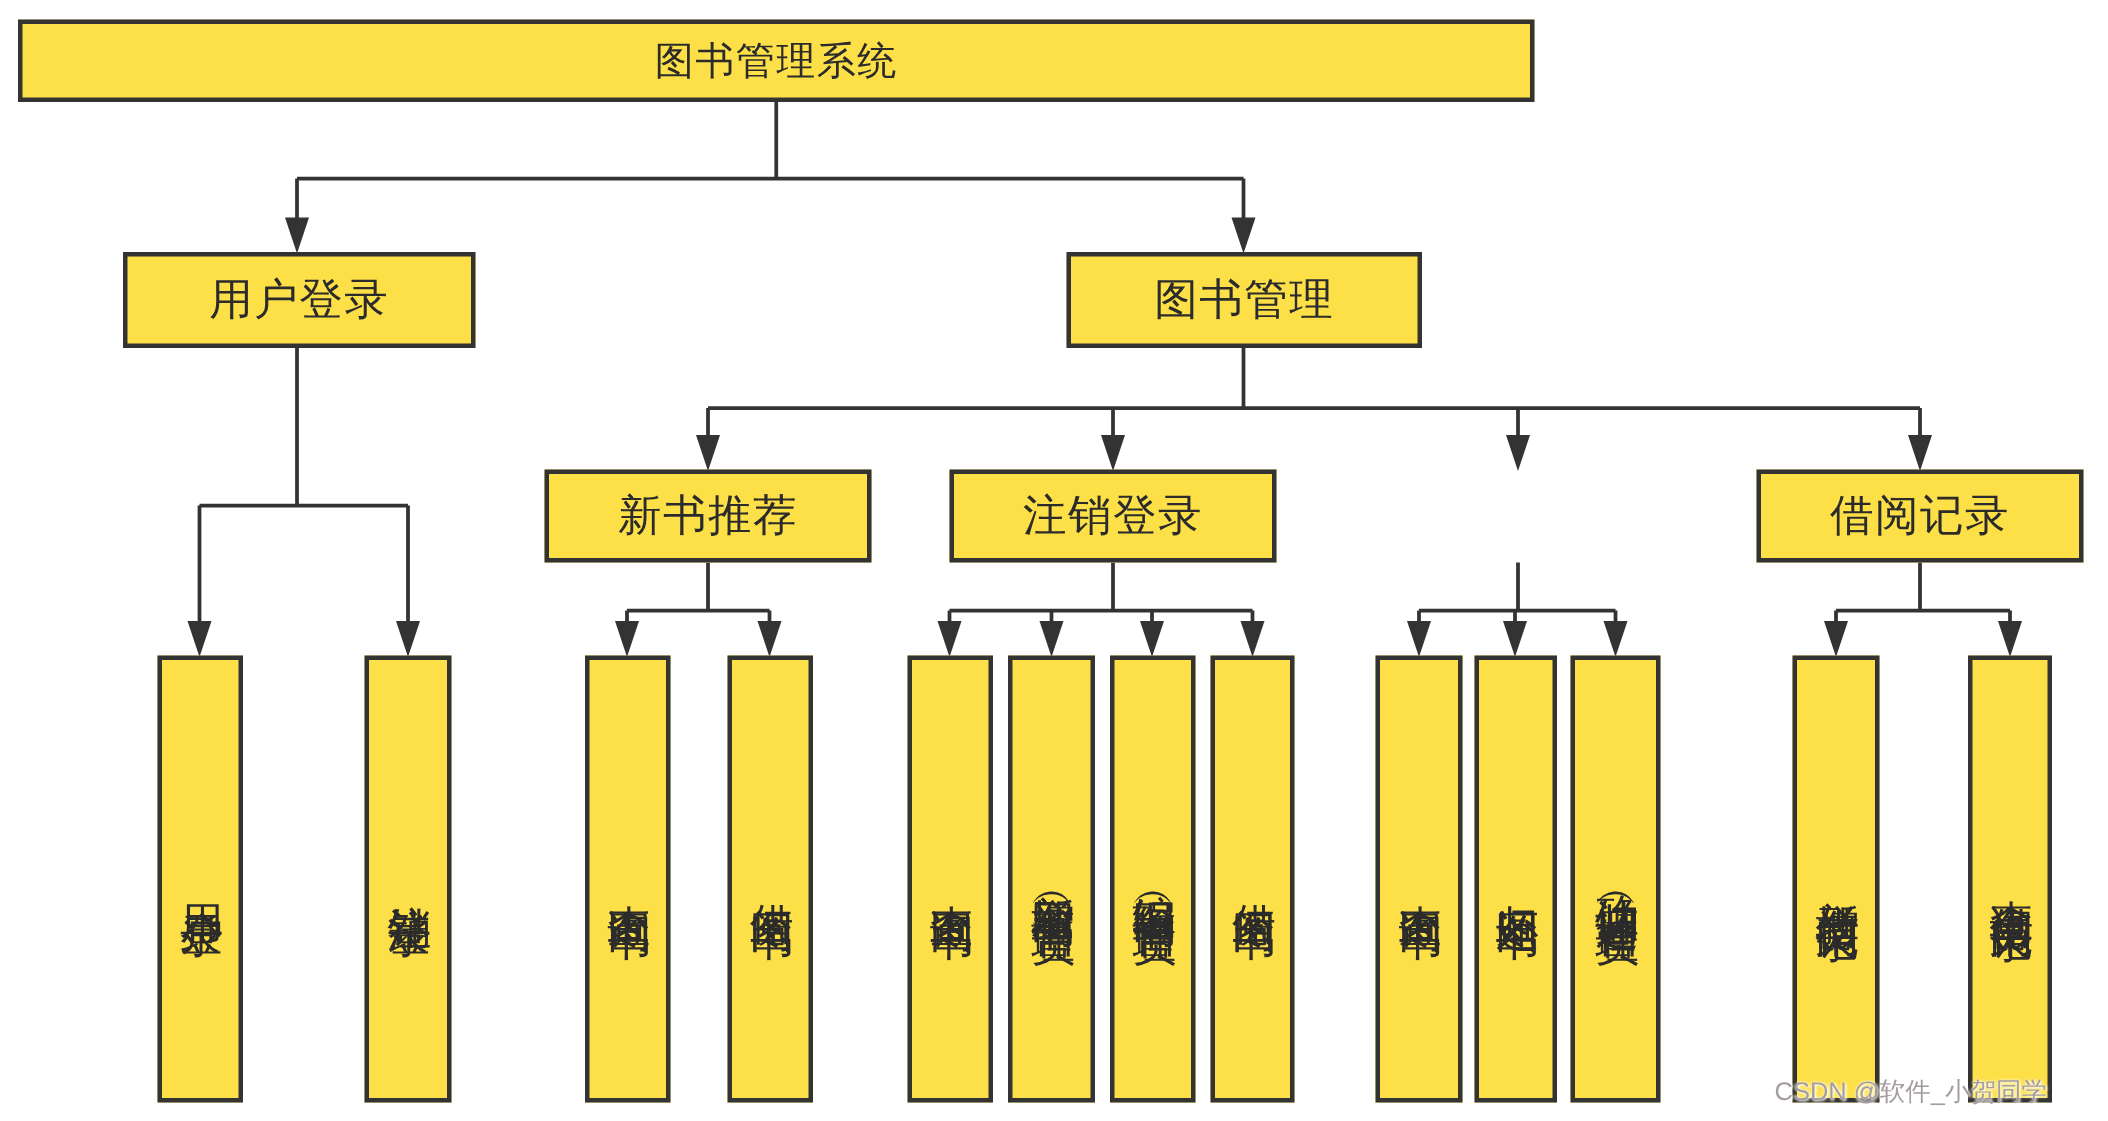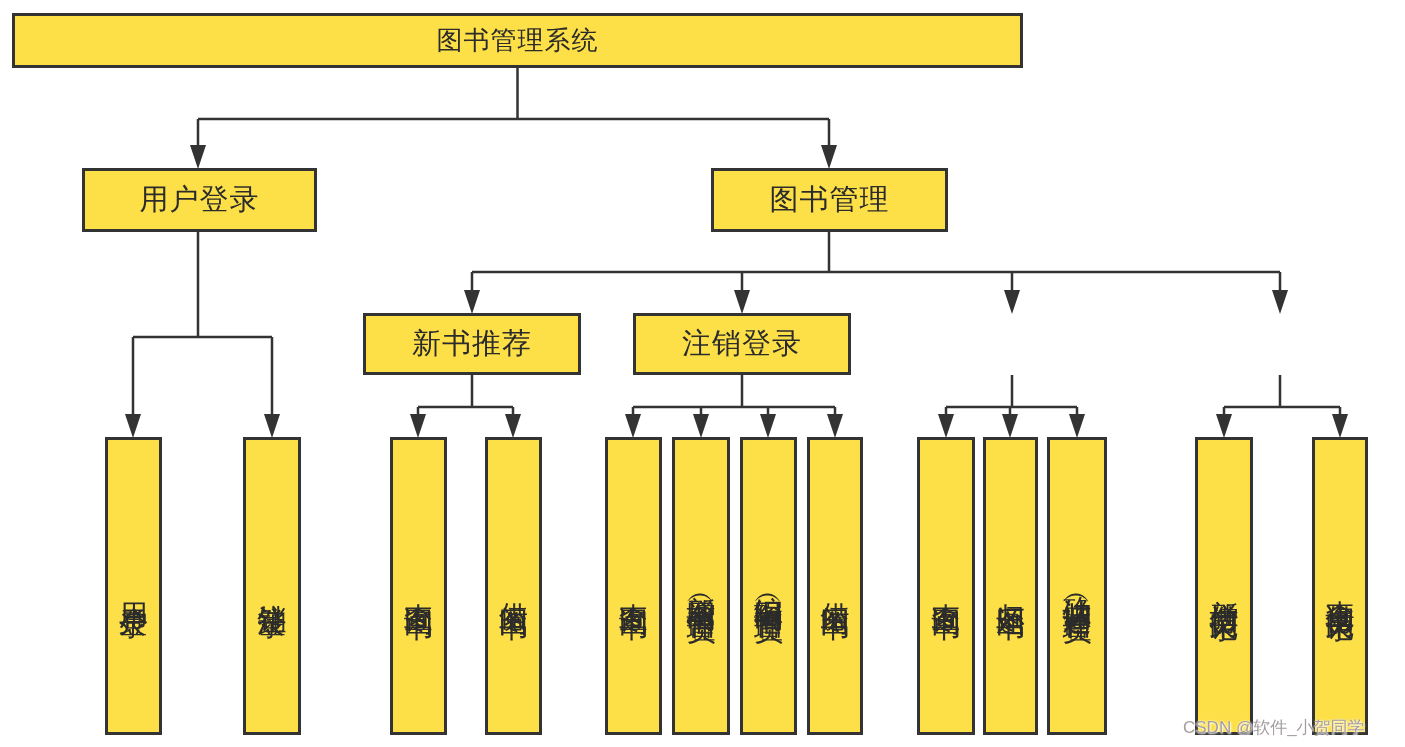--- a/index.html
+++ b/index.html
@@ -100,20 +100,23 @@
   <div class="box hbox" style="left:363px; top:313px; width:218px; height:62px;">
     <span>新书推荐</span>
   </div>
 
   <div class="box hbox" style="left:711px; top:168px; width:237px; height:64px;">
     <span>图书管理</span>
   </div>
   <div class="box hbox" style="left:633px; top:313px; width:218px; height:62px;">
     <span>注销登录</span>
   </div>
+  <div class="box hbox" style="left:1171px; top:313px; width:218px; height:62px;">
+    <span>借阅记录</span>
+  </div>
 
   <div class="box vbox" style="left:105px; top:437px; width:57px; height:298px;">
     <span>用户登录</span>
   </div>
   <div class="box vbox" style="left:243px; top:437px; width:58px; height:298px;">
     <span>注销登录</span>
   </div>
 
   <div class="box vbox" style="left:390px; top:437px; width:57px; height:298px;">
     <span>查询图书</span>

